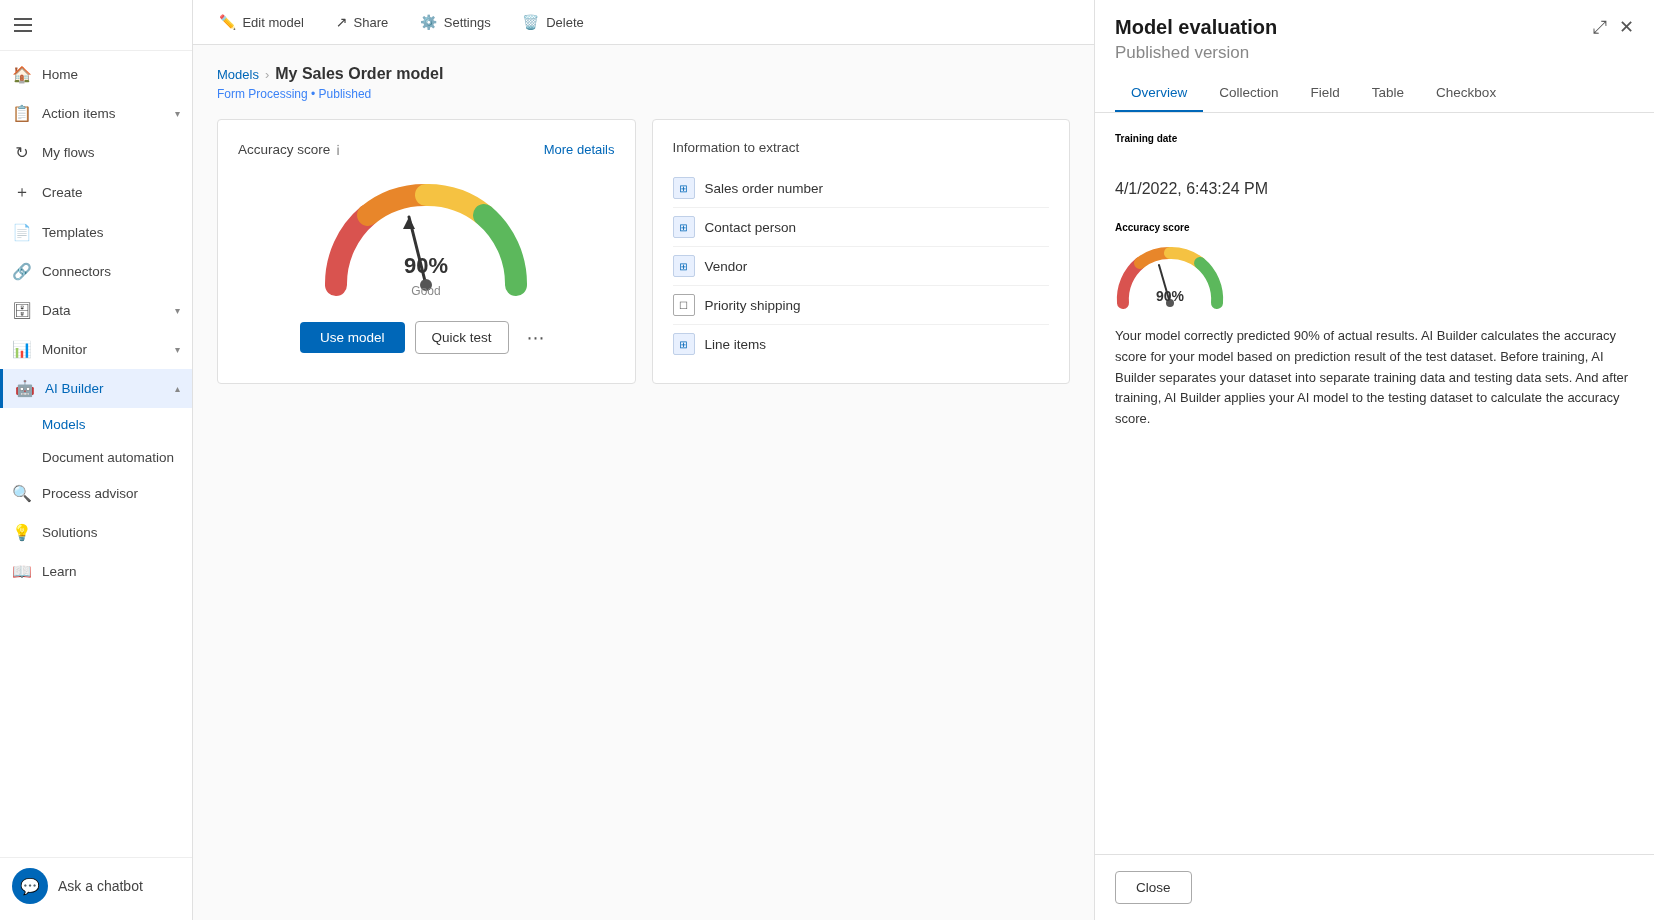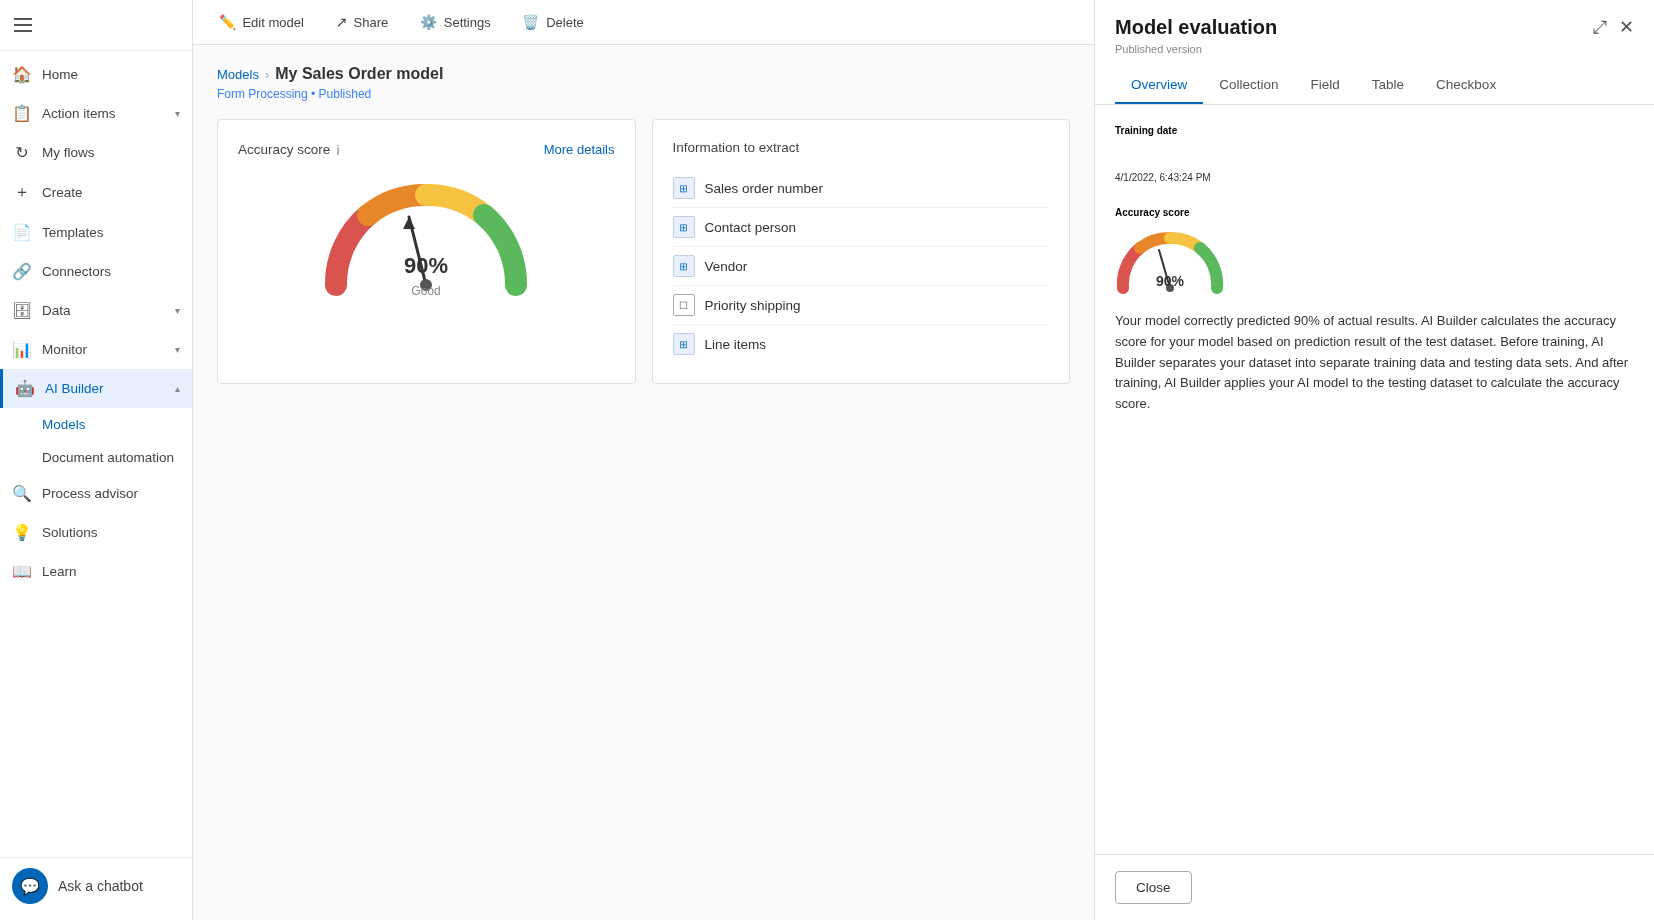--- a/index.html
+++ b/index.html
@@ -150,36 +150,36 @@
       padding: 16px 20px 0;
       border-bottom: 1px solid #e0e0e0;
     }
     .panel-title-row {
       display: flex; justify-content: space-between; align-items: flex-start;
       margin-bottom: 4px;
     }
     .panel-title { font-size: 20px; font-weight: 600; color: #1a1a1a; }
     .panel-icons { display: flex; gap: 12px; align-items: center; }
     .panel-icon-btn { background: none; border: none; cursor: pointer; font-size: 18px; color: #555; }
-    .panel-subtitle { font-size: 11px; color: #888; margin-bottom: 12px; }
+    .panel-subtitle { font-size: 17px; color: #888; margin-bottom: 12px; }
 
     .panel-tabs {
       display: flex; gap: 0;
     }
     .panel-tab {
       padding: 10px 16px; font-size: 13.5px; cursor: pointer;
       color: #555; border-bottom: 2px solid transparent;
     }
     .panel-tab.active { color: #0067b8; border-bottom: 2px solid #0067b8; font-weight: 500; }
 
     .panel-body { flex: 1; overflow-y: auto; padding: 20px; }
 
     .panel-section { margin-bottom: 24px; }
     .panel-section-title { font-size: 10px; font-weight: 700; color: #000000; margin-bottom: 4px; }
-    .panel-section-value { font-size: 10px; color: #333; margin-bottom: 0; margin-top: 36px; }
+    .panel-section-value { font-size: 16px; color: #333; margin-bottom: 0; margin-top: 36px; }
 
     
     .panel-gauge-container { margin: 10px 0; }
 
     .panel-desc { font-size: 13px; color: #333; line-height: 1.6; margin-top: 8px; }
 
     .panel-footer {
       padding: 16px 20px;
       border-top: 1px solid #e0e0e0;
     }
@@ -322,20 +322,25 @@
             <circle cx="110" cy="110" r="6" fill="#555"></circle>
 
             <polygon points="93,42 87,54 99,54" fill="#333"></polygon>
 
             <text x="110" y="98" text-anchor="middle" font-size="22" font-weight="bold" fill="#333">90%</text>
             <text x="110" y="120" text-anchor="middle" font-size="12" fill="#888">Good</text>
           </svg>
         </div>
 
 
+        <div class="card-actions">
+          <button class="btn-primary">Use model</button>
+          <button class="btn-outline">Quick test</button>
+          <button class="btn-dots">⋯</button>
+        </div>
       </div>
 
       <div class="card info-card">
         <div class="info-card-title">Information to extract</div>
         <div>
           <div class="info-item">
             <div class="info-item-icon">⊞</div>
             <span>Sales order number</span>
           </div>
           <div class="info-item">

